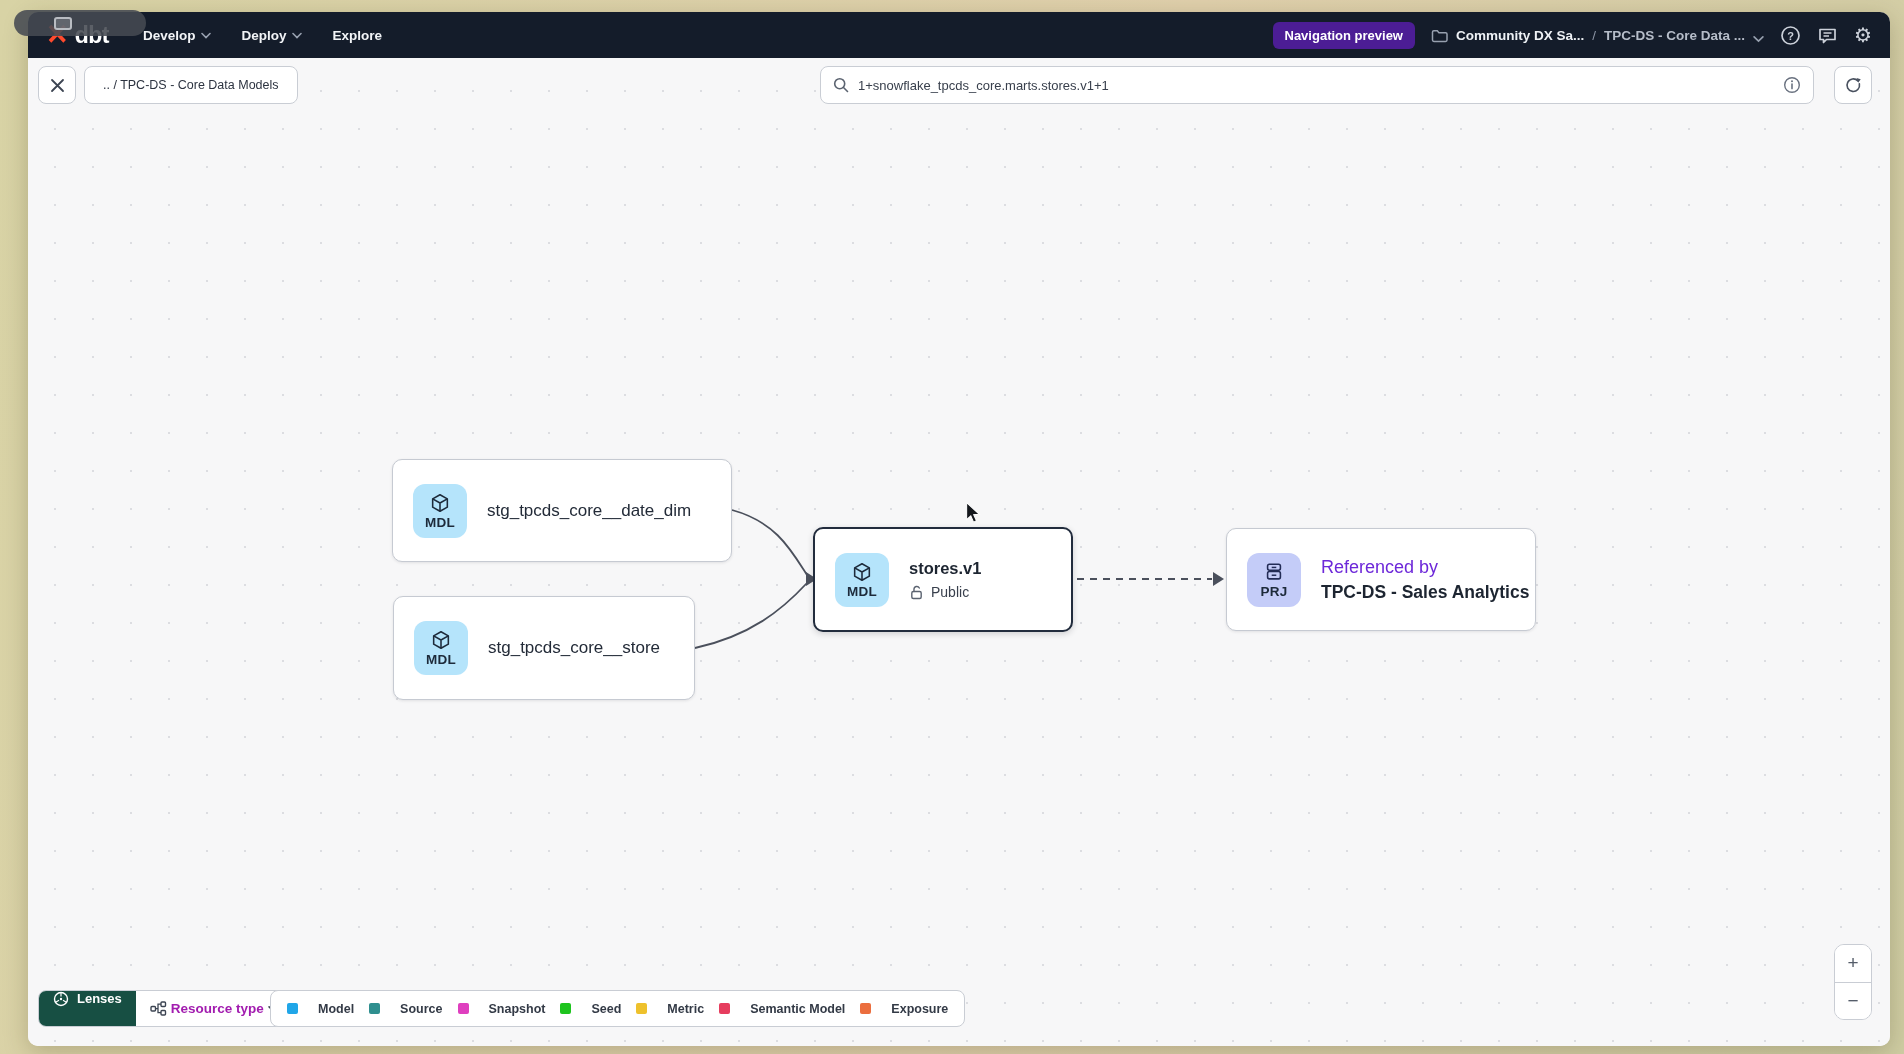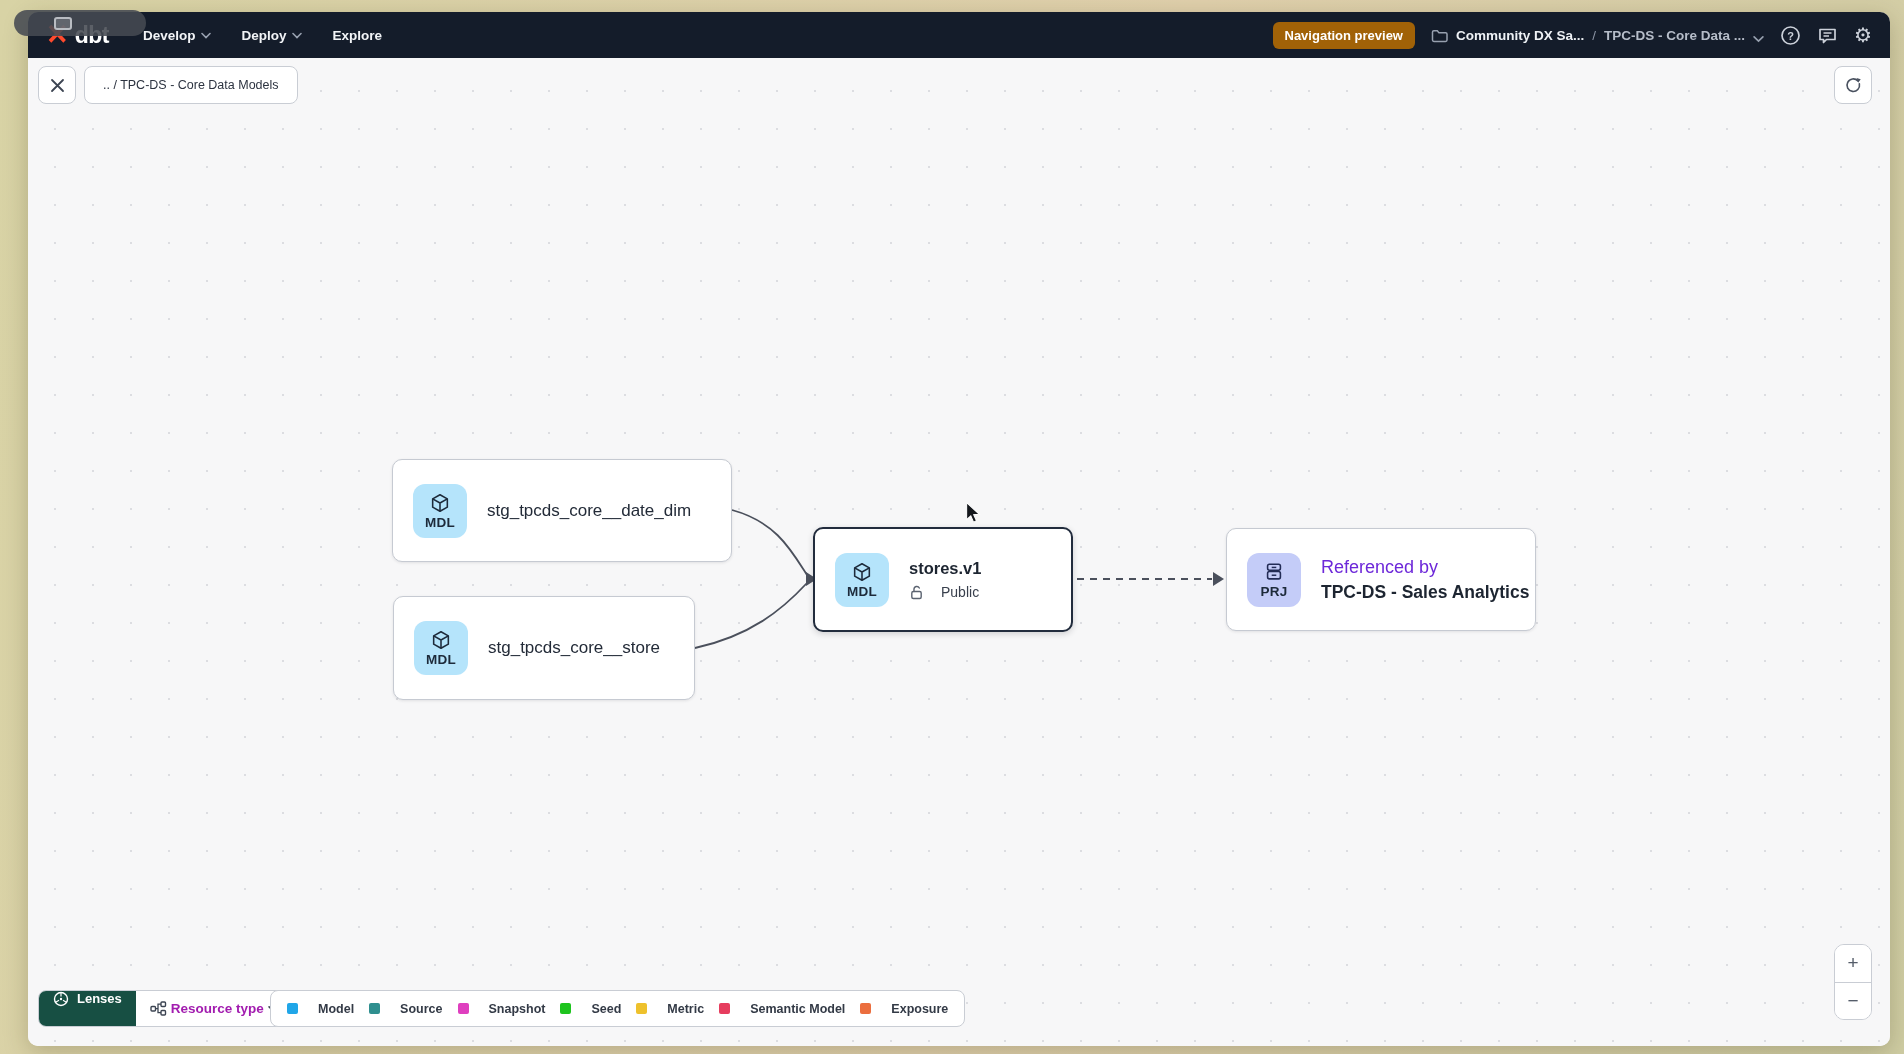--- a/index.html
+++ b/index.html
@@ -56,21 +56,21 @@
   
   .node{position:absolute;background:#fff;border:1px solid #c6cad2;border-radius:10px;
     box-shadow:0 1px 3px rgba(25,30,40,.10);display:flex;align-items:center;padding:0 20px;gap:20px;cursor:pointer;}
   .node.selected{border:2px solid #222c3d;box-shadow:0 2px 6px rgba(25,30,40,.18);}
   .badge{flex:none;width:54px;height:54px;border-radius:12px;display:flex;flex-direction:column;
     align-items:center;justify-content:center;gap:1px;color:#1d2a3a;}
   .badge svg{display:block;}
   .badge .badge-code{font-size:13.5px;font-weight:700;letter-spacing:.3px;}
   .node-label{font-size:17px;color:#232b38;font-weight:500;white-space:nowrap;}
   .node-title{font-size:16.5px;color:#1d2531;font-weight:600;}
-  .node-sub{display:flex;align-items:center;gap:17px;margin-top:6px;font-size:14px;color:#39404d;}
+  .node-sub{display:flex;align-items:center;gap:7px;margin-top:6px;font-size:14px;color:#39404d;}
   .node-sub svg{color:#5b6370;}
   .ref-small{font-size:18px;color:#6d28d9;font-weight:500;}
   .ref-big{font-size:17.5px;color:#1d2531;font-weight:600;margin-top:4px;white-space:nowrap;}
 
   .edges{position:absolute;left:0;top:0;pointer-events:none;}
 
   
   .cursor{position:absolute;left:935px;top:490px;z-index:40;pointer-events:none;}
 
   
@@ -117,21 +117,21 @@
       <span>Deploy</span>
       <svg width="10" height="7" viewBox="0 0 10 7">
           <polyline points="1,1.5 5,5.5 9,1.5" fill="none" stroke="currentColor" stroke-width="1.6" stroke-linecap="round"></polyline>
         </svg>
     </div>
     <div class="nav-menu">
       <span>Explore</span>
     </div>
 
     <div class="nav-right">
-      <span class="nav-preview-badge" style="background-color: #a16207;">Navigation preview</span>
+      <span class="nav-preview-badge" style="background-color: #4c1d95;">Navigation preview</span>
       <div class="crumb">
         <svg width="17" height="14" viewBox="0 0 17 14">
           <path d="M1.5 3.2 C1.5 2.4 2.1 1.8 2.9 1.8 h3.4 l1.6 1.9 h6.7 c.8 0 1.4.6 1.4 1.4 v6 c0 .8-.6 1.4-1.4 1.4 H2.9 c-.8 0-1.4-.6-1.4-1.4 Z" fill="none" stroke="currentColor" stroke-width="1.5"></path>
         </svg>
         <span class="proj">Community DX Sa...</span>
         <span class="sep">/</span>
         <span class="page">TPC-DS - Core Data ...</span>
         <svg width="11" height="8" viewBox="0 0 10 7">
             <polyline points="1,1.5 5,5.5 9,1.5" fill="none" stroke="currentColor" stroke-width="1.5" stroke-linecap="round"></polyline>
           </svg>
@@ -167,20 +167,32 @@
 
   <div class="tool-btn close-btn">
     <svg width="15" height="15" viewBox="0 0 15 15">
         <path d="M2 2 L13 13 M13 2 L2 13" stroke="#3c4452" stroke-width="1.8" stroke-linecap="round"></path>
       </svg>
   </div>
   <div class="chip">
     <span>.. / TPC-DS - Core Data Models</span>
   </div>
 
+  <div class="searchbar">
+    <svg width="16" height="16" viewBox="0 0 16 16">
+        <circle cx="6.7" cy="6.7" r="5" fill="none" stroke="currentColor" stroke-width="1.6"></circle>
+        <line x1="10.5" y1="10.5" x2="14.5" y2="14.5" stroke="currentColor" stroke-width="1.6" stroke-linecap="round"></line>
+      </svg>
+    <input type="text" value="1+snowflake_tpcds_core.marts.stores.v1+1" style="">
+    <svg width="18" height="18" viewBox="0 0 18 18" style="color:#6a7280;">
+        <circle cx="9" cy="9" r="7.3" fill="none" stroke="currentColor" stroke-width="1.4"></circle>
+        <line x1="9" y1="8" x2="9" y2="12.6" stroke="currentColor" stroke-width="1.6" stroke-linecap="round"></line>
+        <circle cx="9" cy="5.2" r="1" fill="currentColor"></circle>
+      </svg>
+  </div>
   <div class="tool-btn refresh-btn">
     <svg width="19" height="19" viewBox="0 0 20 20">
         <path d="M16.2 8.3 A6.6 6.6 0 1 1 14.6 5.2" fill="none" stroke="currentColor" stroke-width="1.7" stroke-linecap="round"></path>
         <polygon points="13.2,2.2 17.6,3.4 14.9,7.1" fill="currentColor"></polygon>
       </svg>
   </div>
 
   <div class="node" style="left:364px;top:447px;width:340px;height:103px;">
     <div class="badge" style="background-color: rgb(181, 228, 251);">
       <svg width="22" height="22" viewBox="0 0 24 24">

